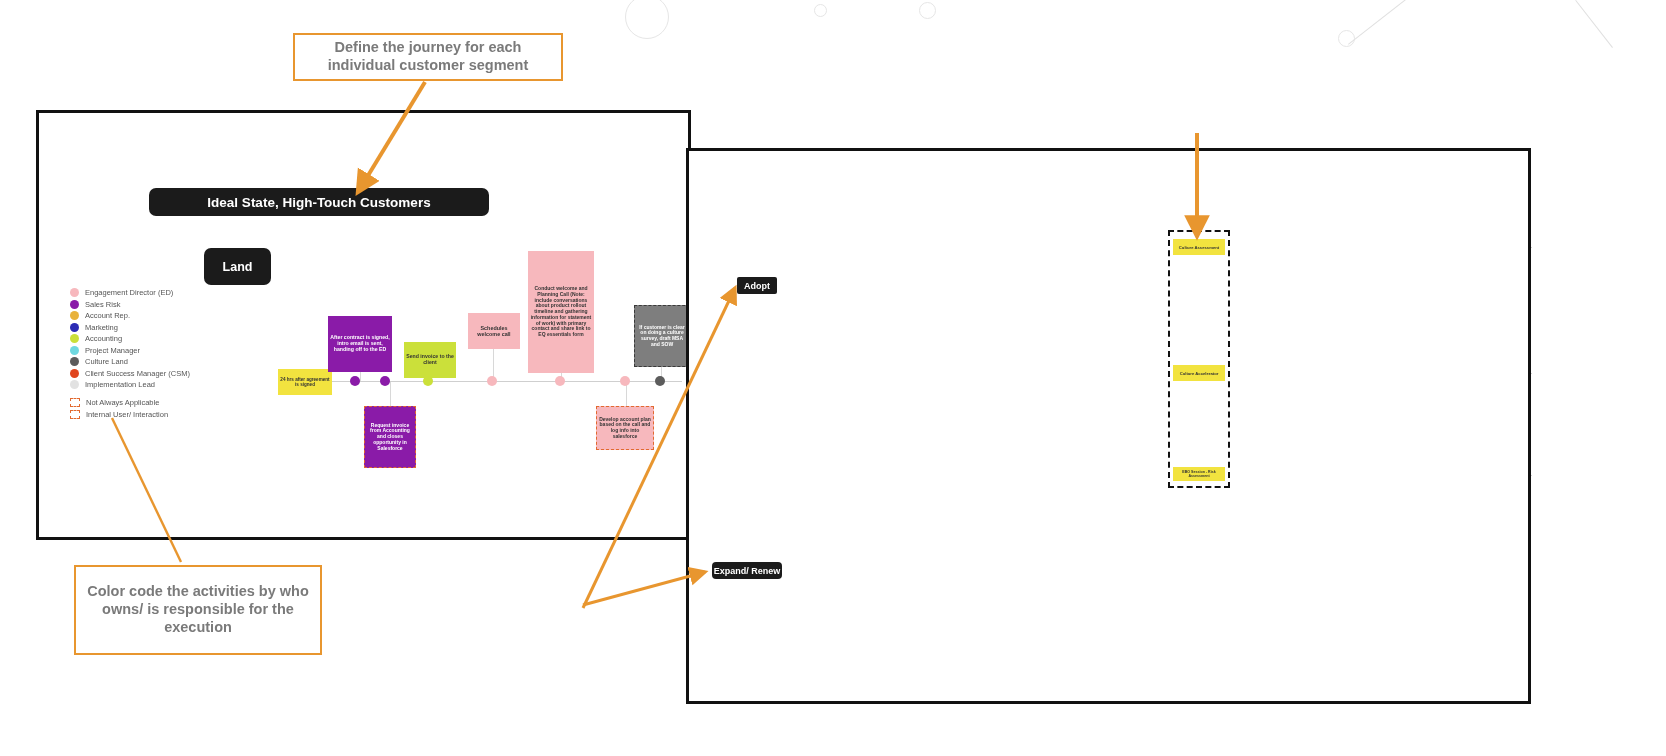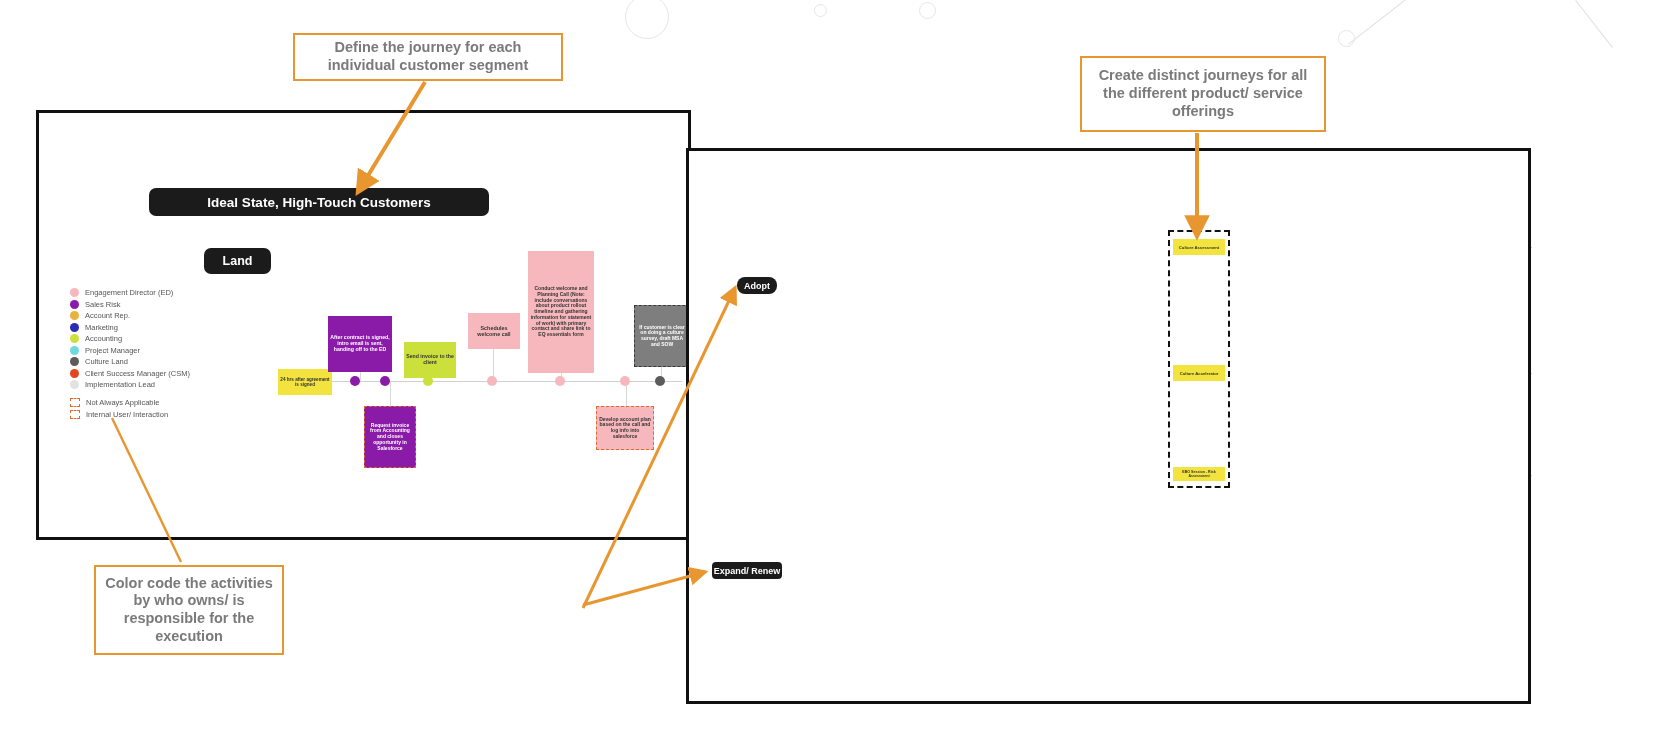--- a/index.html
+++ b/index.html
@@ -65,21 +65,21 @@
   <div class="deco" style="left:1338px;top:30px;width:15px;height:15px;"></div>
   <div class="deco-line" style="left:1348px;top:44px;width:120px;transform:rotate(-38deg);"></div>
   <div class="deco-line" style="left:1576px;top:0px;width:60px;transform:rotate(52deg);"></div>
 
   <div class="panel left" style="left:36px;top:110px;width:655px;height:430px;"></div>
 
   <div class="pill" style="left:149px;top:188px;width:340px;height:28px;font-size:13.5px;">
     <span>Ideal State, High-Touch Customers</span>
   </div>
 
-  <div class="pill" style="left:204px;top:248px;width:67px;height:26px;font-size:12.5px;align-items:center;">
+  <div class="pill" style="left:204px;top:248px;width:67px;height:37px;font-size:12.5px;align-items:center;">
     <span>Land</span>
   </div>
 
   <div class="legend" style="left:70px;top:252px;">
     <div class="legend-row">
         <span class="legend-dot" style="background:#f7b8bd"></span>
         <span class="legend-label">Engagement Director (ED)</span>
       </div>
     <div class="legend-row">
         <span class="legend-dot" style="background:#8a1ba8"></span>
@@ -129,21 +129,21 @@
   <div class="stem" style="left:360px;top:372px;height:10px;"></div>
   <div class="stem" style="left:390px;top:381px;height:28px;"></div>
   <div class="stem" style="left:429px;top:378px;height:4px;"></div>
   <div class="stem" style="left:493px;top:349px;height:32px;"></div>
   <div class="stem" style="left:561px;top:373px;height:9px;"></div>
   <div class="stem" style="left:626px;top:381px;height:26px;"></div>
   <div class="stem" style="left:661px;top:367px;height:15px;"></div>
 
   <div class="panel right" style="left:686px;top:148px;width:845px;height:556px;"></div>
 
-  <div class="pill" style="left:737px;top:277px;width:40px;height:17px;font-size:9px;border-radius:8px;">
+  <div class="pill" style="left:737px;top:277px;width:40px;height:17px;font-size:9px;border-radius:2px;">
     <span>Adopt</span>
   </div>
   <div class="pill" style="left:712px;top:562px;width:70px;height:17px;font-size:9px;border-radius:4px;">
     <span>Expand/ Renew</span>
   </div>
 
   <div class="prodcol" style="left:1168px;top:230px;width:62px;height:258px;"></div>
   <div class="prodlabel" style="left:1173px;top:239px;width:52px;height:16px;font-size:4.2px;color:#333;">
     <span>Culture Assessment</span>
   </div>
@@ -354,24 +354,21 @@
         <span>Notes regarding in salesforce and same groups to invoice to remove</span>
       </div>
       <div class="card dashed" style="left: 1150px; top: 638px; width: 70px; height: 40px; background: rgb(247, 184, 189); color: rgb(51, 51, 51); font-size: 2.7px;">
         <span>Work with ED to make sure clients are fully aware of team members accounts to discuss in the Salesforce and update Account Plan based on articulated priorities</span>
       </div>
     </div>
 
   <div class="callout" style="left:293px;top:33px;width:270px;height:48px;font-size:14.5px;">
     <span>Define the journey for each individual customer segment</span>
   </div>
-  <div class="callout" style="left:1080px;top:56px;width:246px;height:76px;font-size:14.5px;">
-    <span>Create distinct journeys for all the different product/ service offerings</span>
-  </div>
-  <div class="callout" style="left:74px;top:565px;width:190px;height:90px;font-size:14.5px;margin-left:20px;">
+  <div class="callout" style="left:74px;top:565px;width:248px;height:90px;font-size:14.5px;">
     <span>Color code the activities by who owns/ is responsible for the execution</span>
   </div>
 
   <svg class="arrows" viewBox="0 0 1666 756">
     <defs>
       <marker id="ah" markerWidth="7" markerHeight="7" refX="5.2" refY="3.2" orient="auto">
         <path d="M0,0 L6.4,3.2 L0,6.4 z" fill="#e8962f"></path>
       </marker>
     </defs>
     <path d="M425,82 L358,192" stroke="#e8962f" stroke-width="4" fill="none" marker-end="url(#ah)"></path>

